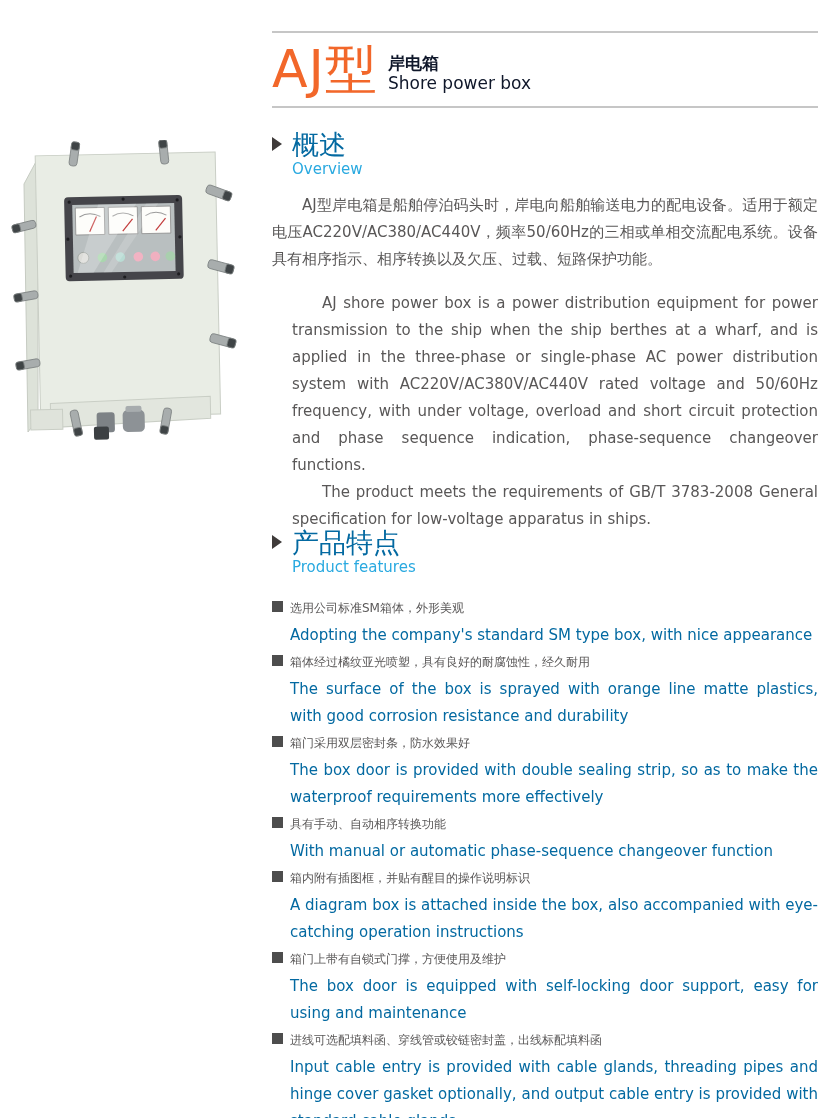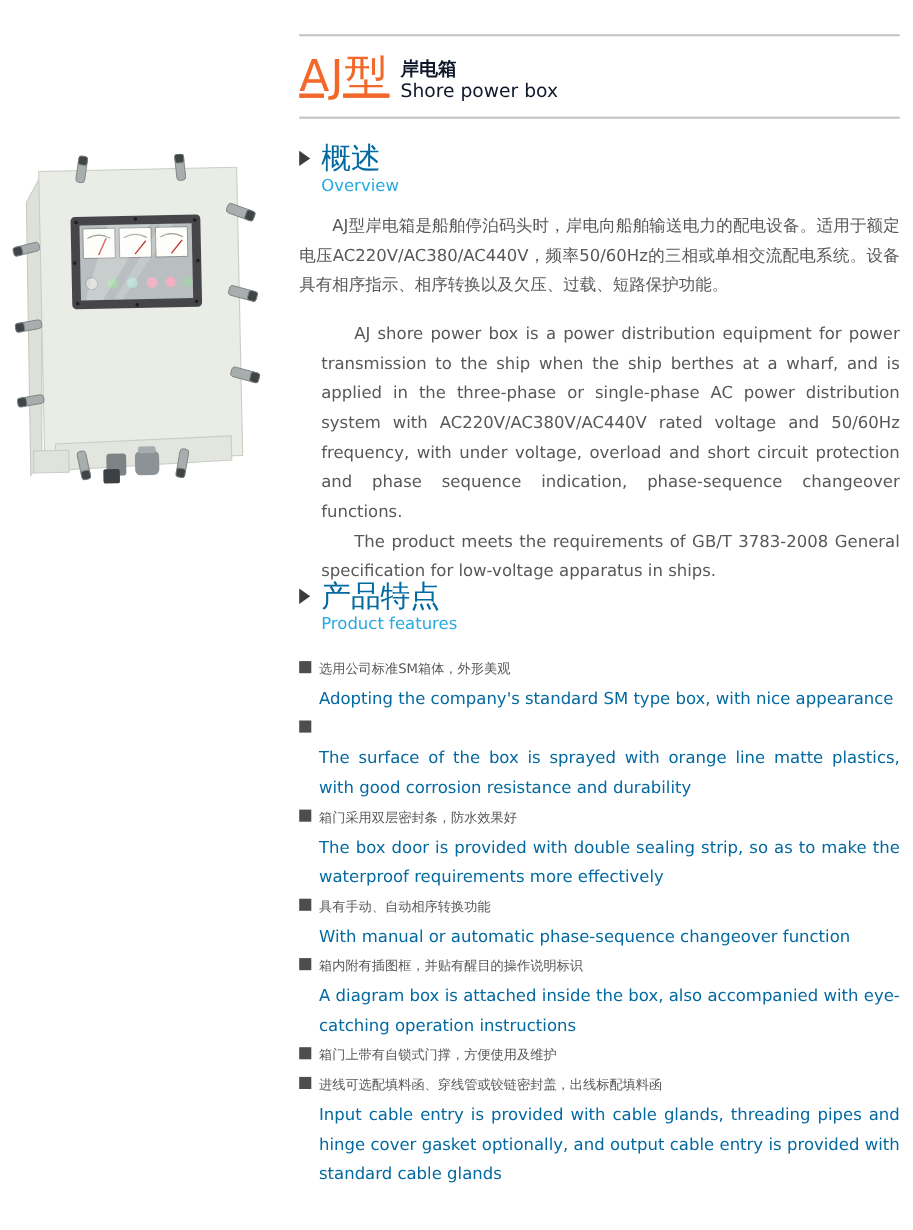--- a/index.html
+++ b/index.html
@@ -15,21 +15,21 @@
     overflow:hidden;
   }
 
   
   .header {
     position:absolute; left:272px; top:31px; width:546px; height:77px;
     border-top:2px solid #c6c6c6;
     border-bottom:2px solid #c6c6c6;
     display:flex; align-items:center;
   }
-  .model { font-size:40px; color:#f2672a; letter-spacing:1px;text-decoration:underline; }
+  .model { font-size:52px; color:#f2672a; letter-spacing:1px; }
   .subname { margin-left:10px; color:#0f172a; line-height:1.15; padding-top:8px; }
   .subname .zh { font-size:17px; font-weight:bold; }
   .subname .en { font-size:17px; }
 
   
   .section { position:absolute; left:272px; width:546px; }
   .sec-head { position:relative; padding-left:20px; }
   .tri {
     position:absolute; left:0; top:7px;
     width:0; height:0;
@@ -204,37 +204,38 @@
       <div class="sec-zh">产品特点</div>
       <div class="sec-en">Product features</div>
     </div>
 
     <ul class="features-list">
       <li class="feature">
         <div class="f-zh"><span class="sq"></span><span>选用公司标准SM箱体，外形美观</span></div>
         <div class="f-en">Adopting the company's standard SM type box, with nice appearance</div>
       </li>
       <li class="feature">
-        <div class="f-zh"><span class="sq"></span></div>
+        <div class="f-zh"><span class="sq"></span><span>箱体经过橘纹亚光喷塑，具有良好的耐腐蚀性，经久耐用</span></div>
         <div class="f-en">The surface of the box is sprayed with orange line matte plastics, with good corrosion resistance and durability</div>
       </li>
       <li class="feature">
         <div class="f-zh"><span class="sq"></span><span>箱门采用双层密封条，防水效果好</span></div>
         <div class="f-en">The box door is provided with double sealing strip, so as to make the waterproof requirements more effectively</div>
       </li>
       <li class="feature">
         <div class="f-zh"><span class="sq"></span><span>具有手动、自动相序转换功能</span></div>
         <div class="f-en">With manual or automatic phase-sequence changeover function</div>
       </li>
       <li class="feature">
         <div class="f-zh"><span class="sq"></span><span>箱内附有插图框，并贴有醒目的操作说明标识</span></div>
         <div class="f-en">A diagram box is attached inside the box, also accompanied with eye-catching operation instructions</div>
       </li>
       <li class="feature">
         <div class="f-zh"><span class="sq"></span><span>箱门上带有自锁式门撑，方便使用及维护</span></div>
+        <div class="f-en">The box door is equipped with self-locking door support, easy for using and maintenance</div>
       </li>
       <li class="feature">
         <div class="f-zh"><span class="sq"></span><span>进线可选配填料函、穿线管或铰链密封盖，出线标配填料函</span></div>
         <div class="f-en">Input cable entry is provided with cable glands, threading pipes and hinge cover gasket optionally, and output cable entry is provided with standard cable glands</div>
       </li>
     </ul>
   </div>
 
 </div>
 

